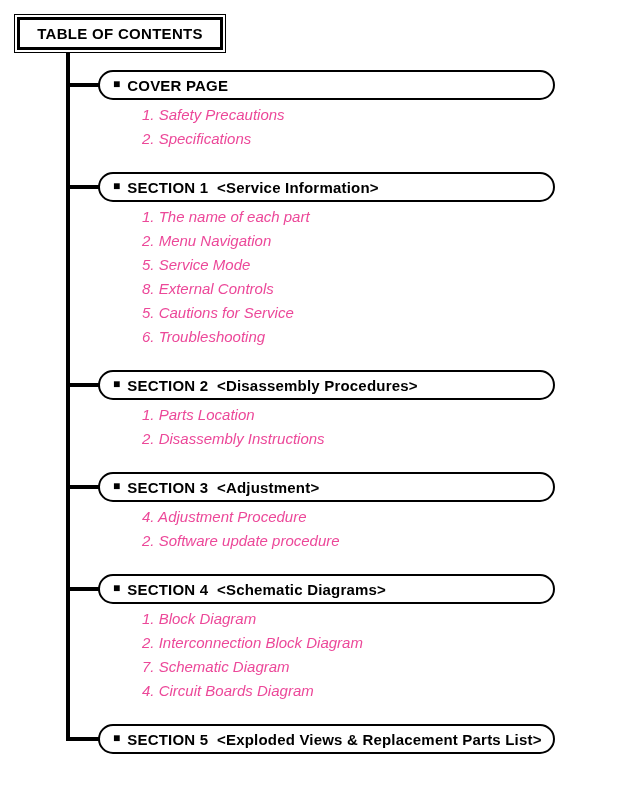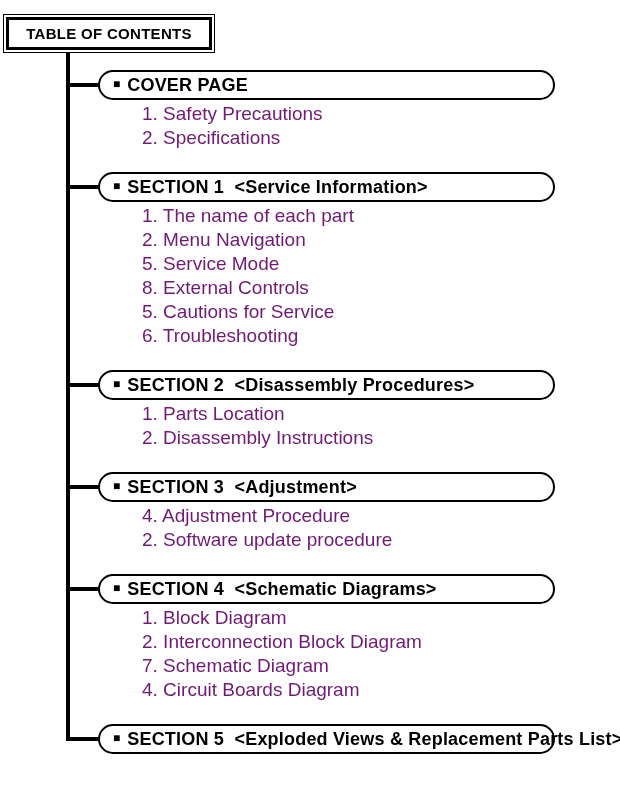--- a/index.html
+++ b/index.html
@@ -8,21 +8,21 @@
     width: 620px;
     height: 809px;
     background: #fff;
     overflow: hidden;
     font-family: "Liberation Sans", sans-serif;
     color: #000;
   }
   
   .toc-box {
     position: absolute;
-    left: 6px;
+    left: 17px;
     top: 17px;
     width: 206px;
     height: 33px;
     box-sizing: border-box;
     border: 3px solid #000;
     outline: 1px solid #000;
     outline-offset: 2px;
     background: #fff;
     display: flex;
     align-items: center;
@@ -76,36 +76,37 @@
   }
   .bullet {
     font-size: 12px;
     line-height: 1;
     margin-right: 7px;
     position: relative;
     top: -1px;
   }
   .pill-label {
     font-weight: bold;
-    font-size: 18px;
+    font-size: 15px;
     white-space: pre;
     letter-spacing: 0.2px;
   }
   .items {
     list-style: none;
     margin: 2px 0 0 0;
     padding: 0 0 0 44px;
   }
   .item {
     height: 24px;
     display: flex;
     align-items: center;
-    font-size: 19px;
-    color: #701a75;
+    font-size: 15px;
+    color: #ec4899;
     white-space: pre;
+    font-style: italic;
   }
 </style>
 </head>
 <body>
 
 <div class="page">
   <div class="toc-box">
     <span class="toc-title">TABLE OF CONTENTS</span>
   </div>
   <div class="trunk" id="trunk" style="height: 688px;"></div>

